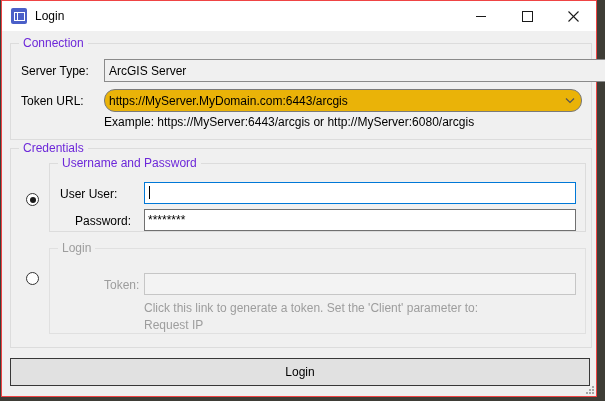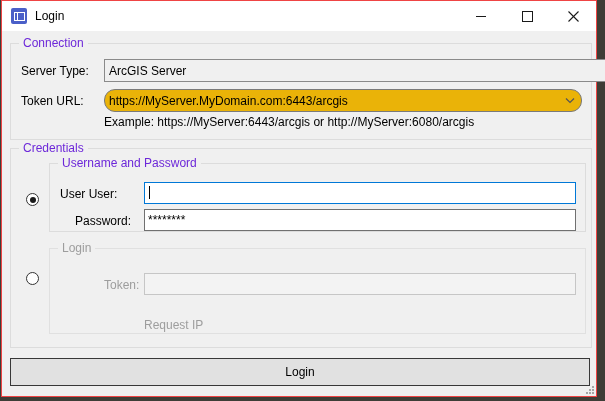--- a/index.html
+++ b/index.html
@@ -117,20 +117,21 @@
     <div class="caret" style="left:147px;top:185px;"></div>
     <div class="lbl" style="left:73px;top:213px;">Password:</div>
     <input type="text" class="tb" style="left: 142px; top: 208px; width: 432px;" value="********">
 
     <div class="radio" style="left:24px;top:271px;"></div>
     <div class="groupbox" style="left:47px;top:247px;width:537px;height:86px;border-color:#e0e0e0;">
       <span class="groupbox-label disabled">Login</span>
     </div>
     <div class="lbl disabled" style="left:58px;top:277px;margin-left:44px;">Token:</div>
     <input type="text" class="tb disabled" style="left: 142px; top: 272px; width: 432px;" disabled="" value="">
+    <div class="lbl disabled" style="left:142px;top:300px;">Click this link to generate a token. Set the 'Client' parameter to:</div>
     <div class="lbl disabled" style="left:142px;top:317px;">Request IP</div>
 
     <div class="login-btn" style="left:8px;top:357px;width:580px;height:28px;">
       <span>Login</span>
     </div>
 
     <svg class="grip" width="10" height="10">
       <rect x="8" y="8" width="2" height="2" fill="#a6a6a6"></rect>
       <rect x="8" y="5" width="2" height="2" fill="#a6a6a6"></rect>
       <rect x="8" y="2" width="2" height="2" fill="#a6a6a6"></rect>

